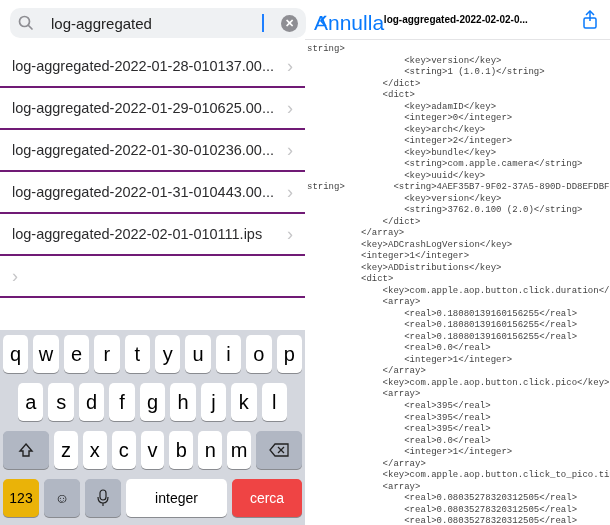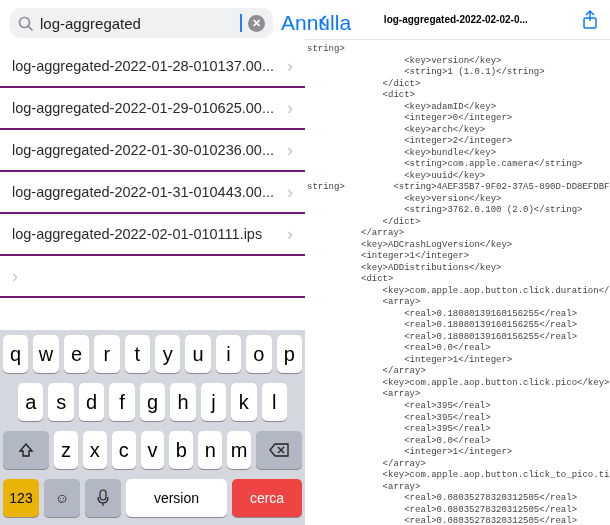--- a/index.html
+++ b/index.html
@@ -1,20 +1,20 @@
 <!DOCTYPE html>
 <html><head>
 <meta charset="utf-8">
 <style>
 *{box-sizing:border-box;margin:0;padding:0;font-family:-apple-system,BlinkMacSystemFont,"Helvetica Neue",sans-serif}
 body{width:610px;height:525px;background:#fff;display:flex;overflow:hidden}
 .left{width:305px;height:525px;background:#fff;display:flex;flex-direction:column;position:relative}
 .right{width:305px;height:525px;background:#fff;display:flex;flex-direction:column}
 .search-bar{padding:8px 10px;display:flex;align-items:center;gap:8px}
-.search-field{flex:1;display:flex;align-items:flex-end;background:#eff1f3;border-radius:10px;padding:6px 8px;gap:6px}
+.search-field{flex:1;display:flex;align-items:center;background:#eff1f3;border-radius:10px;padding:6px 8px;gap:17px}
 .search-field input{flex:1;border:none;background:transparent;font-size:15px;outline:none;color:#222}
 .search-field .caret{width:2px;height:18px;background:#1e7fff;margin-left:-5px}
 .si{width:16px;height:16px;fill:#8e8e93}
 .clear{width:17px;height:17px;border-radius:50%;background:#8e8e93;color:#fff;display:flex;align-items:center;justify-content:center;font-size:11px;font-weight:bold;line-height:1}
 .cancel{color:#0879fc;font-size:21px}
 .list{flex:0 0 auto}
 .row{display:flex;align-items:center;height:42px;padding:0 12px;border-bottom:2px solid #701a75;font-size:14.5px;color:#2b2b2d}
 .row .label{flex:1;overflow:hidden;text-overflow:ellipsis;white-space:nowrap}
 .chev{color:#c6c6c8;font-size:18px}
 .kb{position:absolute;bottom:0;left:0;right:0;background:#d4d7de}
@@ -123,21 +123,21 @@
     <div class="kb-bottom">
       <div class="key num">123</div>
       <div class="key emoji">☺</div>
       <div class="key mic">
           <svg width="12" height="18">
             <rect x="3" y="1" width="6" height="10" rx="3" fill="none" stroke="#222" stroke-width="1.2"></rect>
             <path d="M1 8 Q1 14 6 14 Q11 14 11 8" fill="none" stroke="#222" stroke-width="1.2"></path>
             <line x1="6" y1="14" x2="6" y2="17" stroke="#222" stroke-width="1.2"></line>
           </svg>
         </div>
-      <div class="key space" style="background:#fff">version</div>
+      <div class="key space" style="background:#fff">integer</div>
       <div class="key search">cerca</div>
     </div>
   </div>
 </div>
 
 <div class="right">
   <div class="rh">
     <span class="back">‹</span>
     <span class="title">log-aggregated-2022-02-02-0...</span>
     <svg class="share" viewBox="0 0 20 20">

